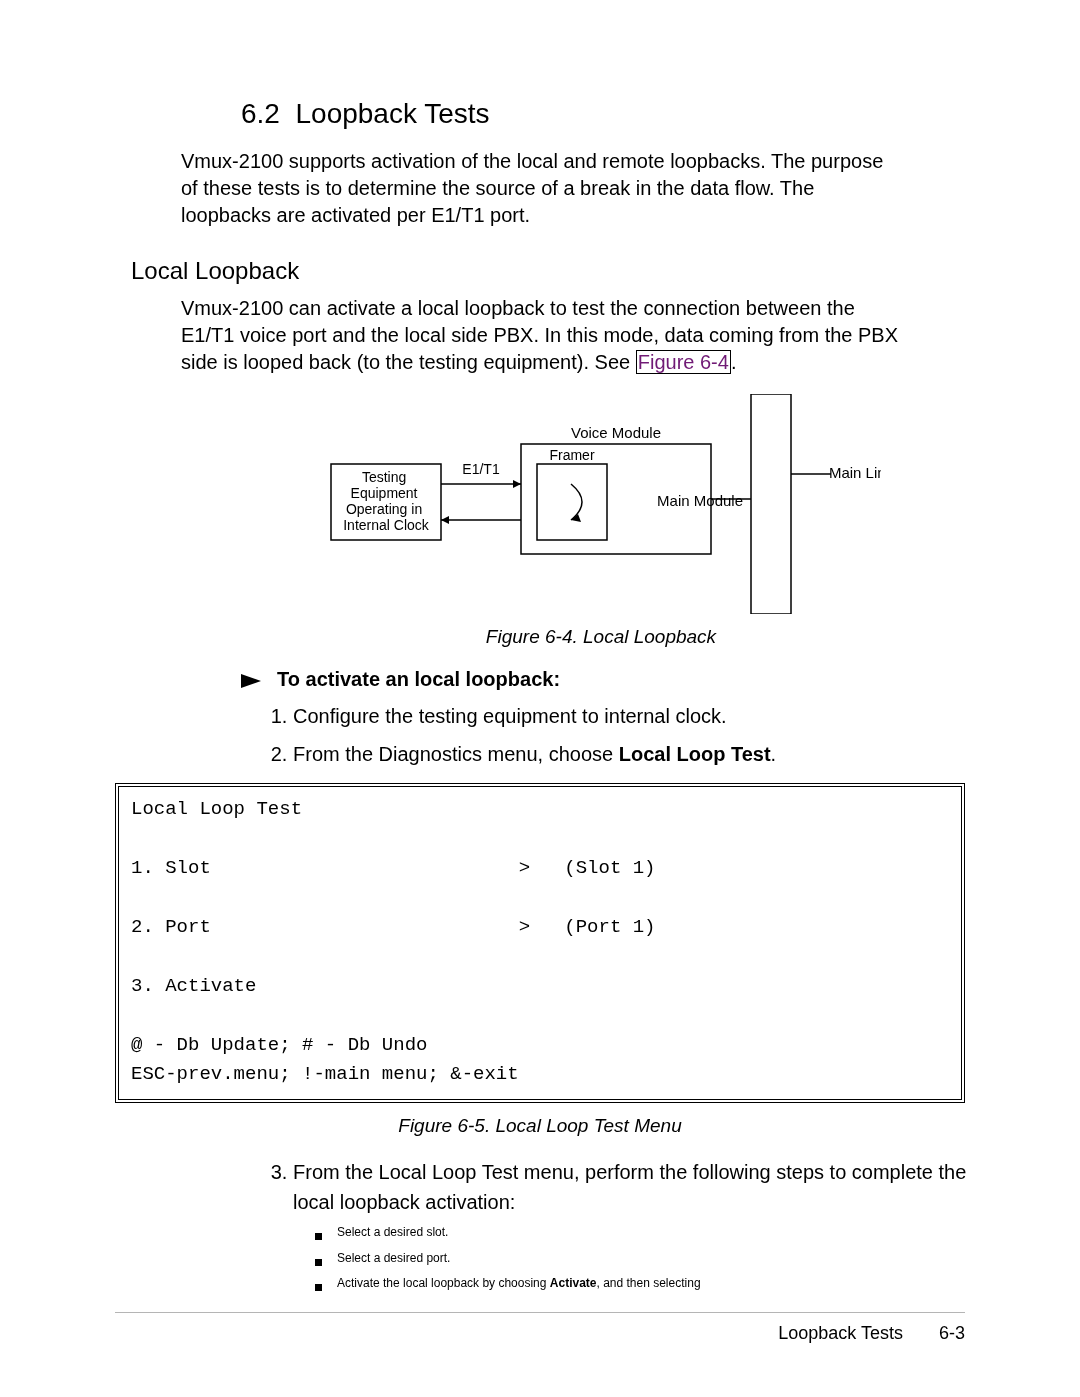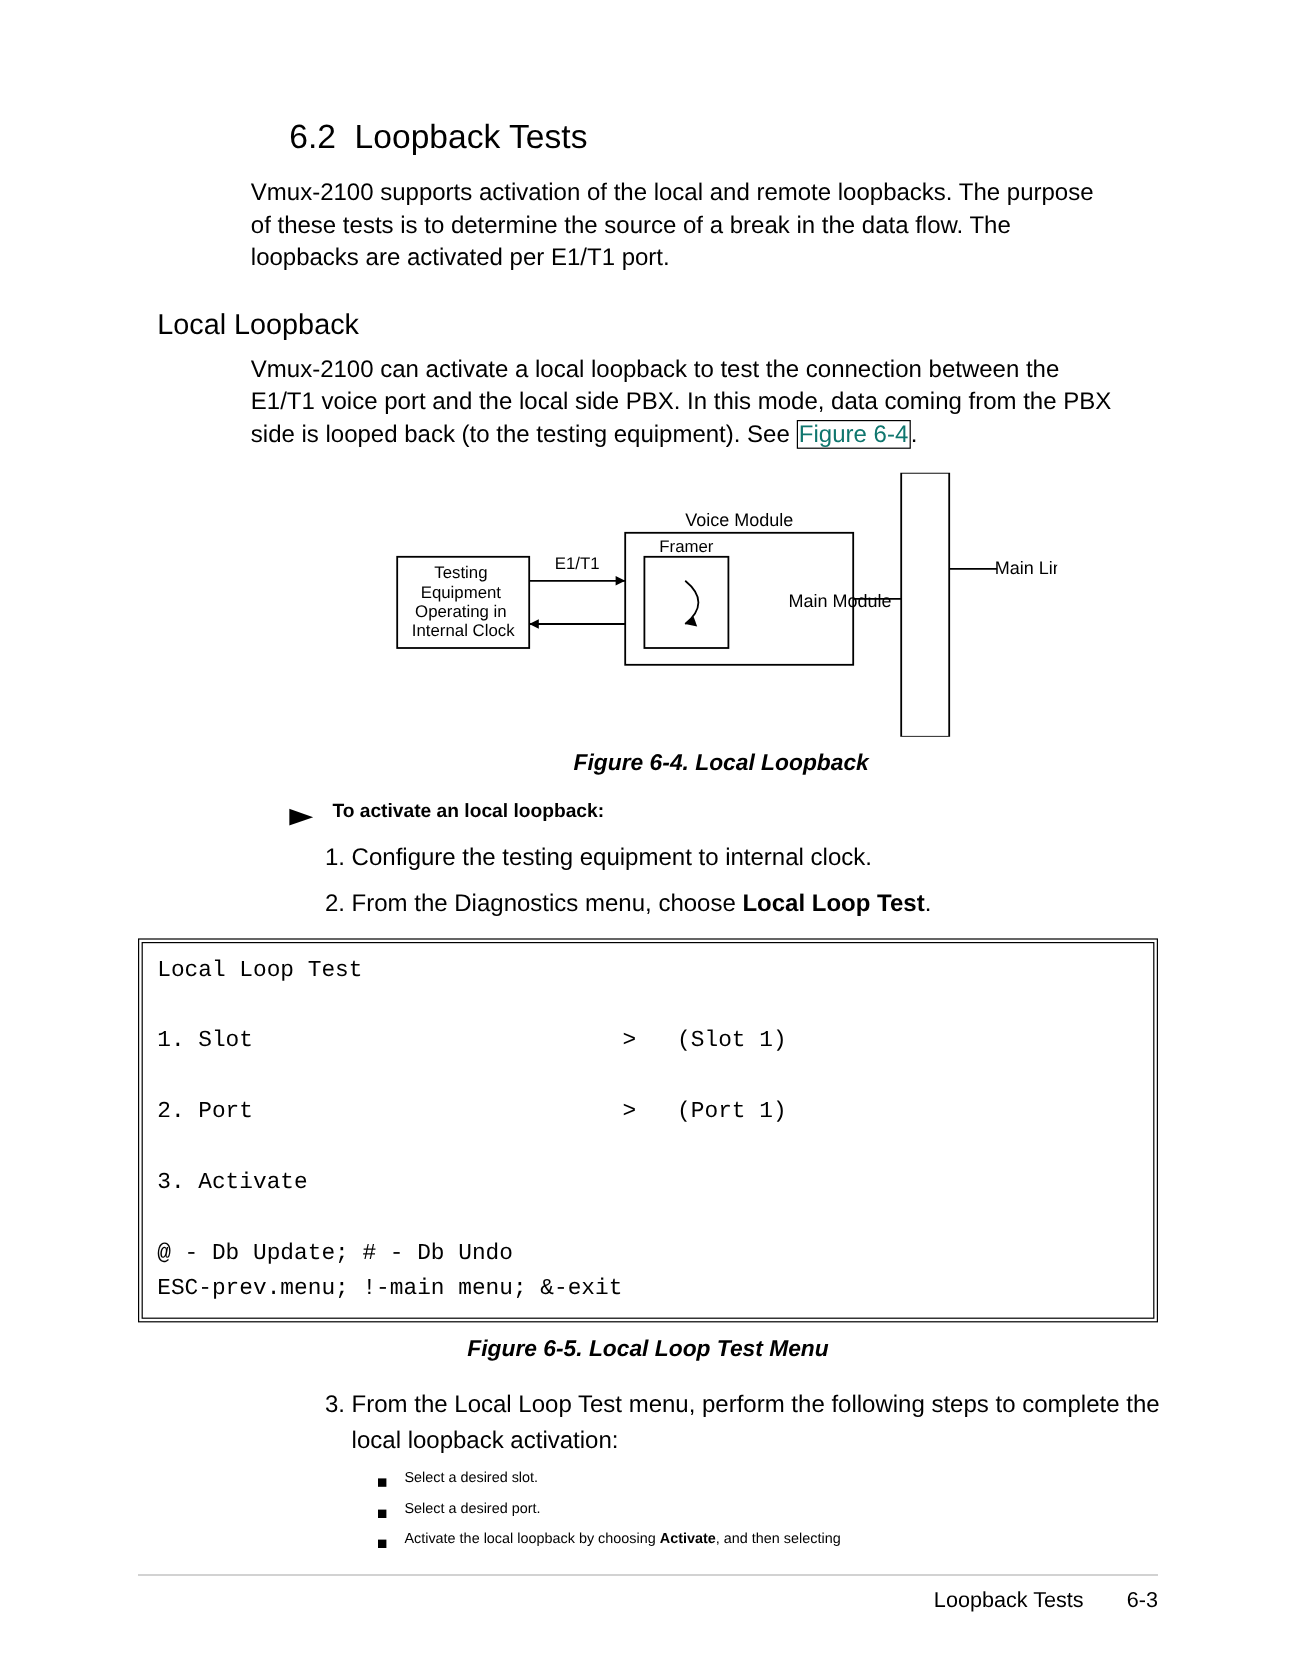--- a/index.html
+++ b/index.html
@@ -17,37 +17,36 @@
     font-size:18px;padding-bottom:6px;
     border-bottom:1px solid #b5b5b5;
   }
   .hdr .prod{font-weight:700;}
   .sec-title{
     font-size:28px;font-weight:400;
     margin:48px 0 18px 126px;
   }
   .body-text{
     font-size:20px;line-height:1.35;
-    margin-left:94px;width:720px;
+    margin-left:66px;width:720px;
   }
   .h3{
     font-size:24px;font-weight:400;
     margin:28px 0 10px 16px;
   }
-  .figref{color:#0f766e;border:1px solid #000;padding:0 1px;}
+  .figref{color:#701a75;border:1px solid #000;padding:0 1px;}
   .figure-wrap{margin:18px 0 8px 126px;width:720px;}
   svg.diagram{display:block;margin:0 auto;}
   .fig-caption{
     text-align:center;font-style:italic;font-size:19px;
     margin:12px 0 20px 0;
-    font-weight:bold;
   }
   .arrow-row{
     margin-left:126px;display:flex;align-items:flex-start;
-    font-size:16px;font-weight:700;gap:14px;
+    font-size:20px;font-weight:700;gap:14px;
   }
   .arrow-row svg{flex:0 0 auto;margin-top:4px;}
   ol.steps{
     margin:10px 0 0 150px;padding-left:28px;
     font-size:20px;line-height:1.5;width:680px;
   }
   ol.steps li{margin-bottom:8px;}
   ol.steps .sub{margin-left:0px;margin-top:4px;}
   .term-box{
     margin:14px 0 10px 0;

